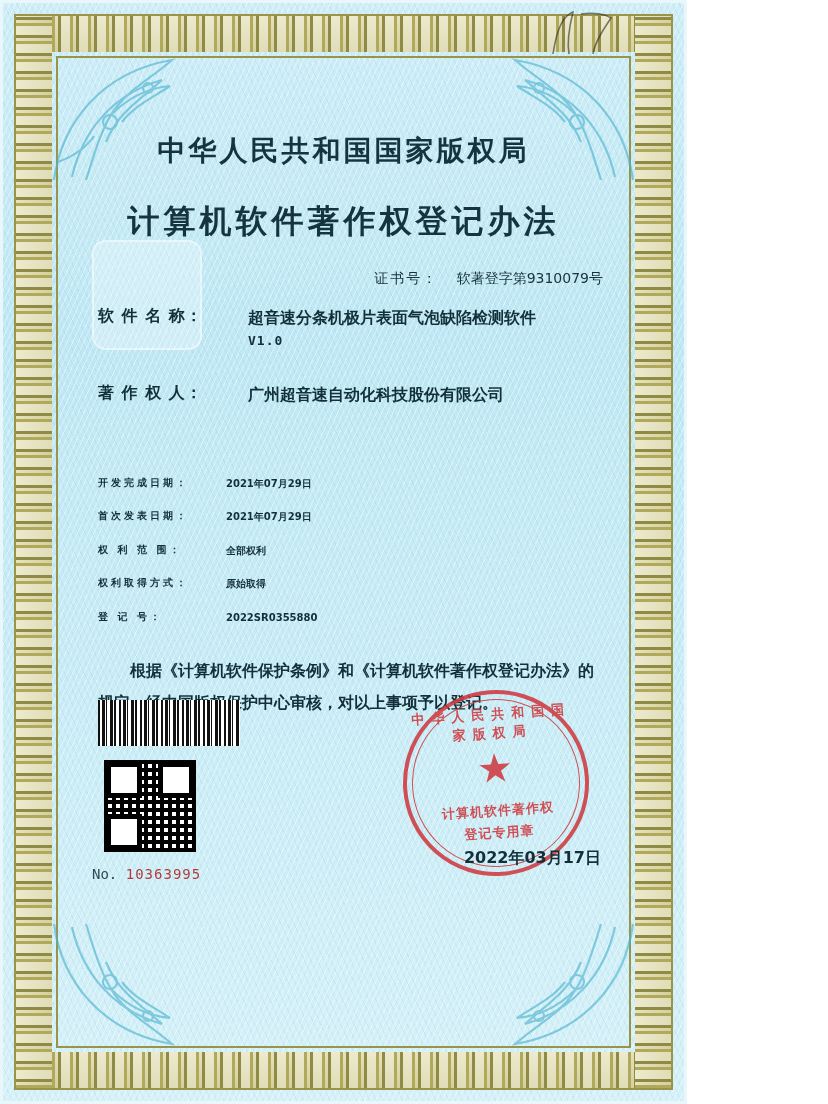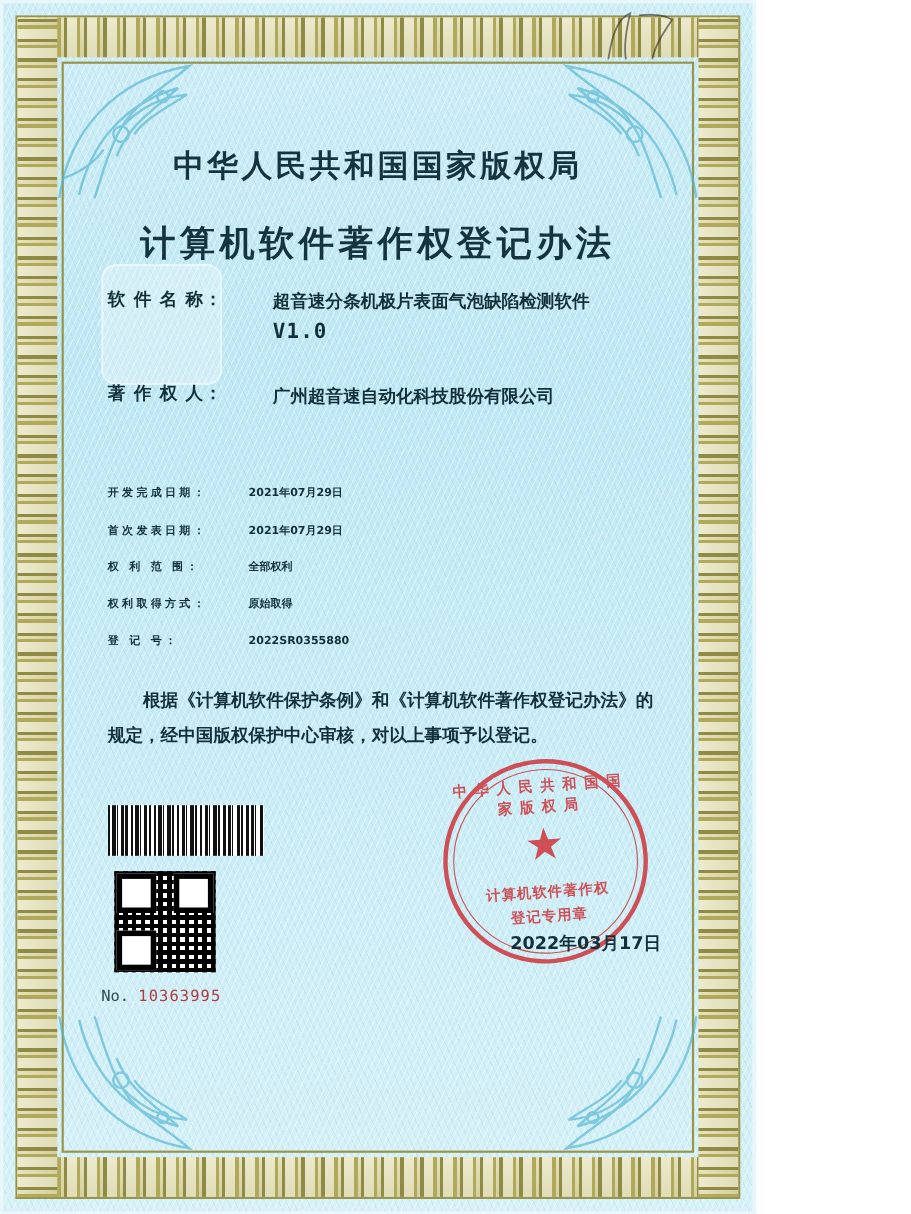--- a/index.html
+++ b/index.html
@@ -153,21 +153,21 @@
   }
   .field-row .lbl.tight { letter-spacing: 1px; }
   .field-row .val {
     flex: 1;
     font-weight: bold;
     line-height: 1.55;
   }
   .field-row .val .ver {
     display: block;
     font-family: "DejaVu Sans Mono", monospace;
-    font-size: 19px;
+    font-size: 13px;
     letter-spacing: 1px;
   }
 
   .gap-lg { height: 44px; }
   .gap-md { height: 26px; }
 
   .small-fields .field-row { margin-bottom: 18px; font-size: 10px; }
   .small-fields .field-row .lbl { width: 128px; flex: 0 0 128px; letter-spacing: 3px; }
   .small-fields .field-row .val { font-family: "DejaVu Sans", sans-serif; }
 
@@ -182,21 +182,20 @@
   }
   .statement p { margin: 0; }
   .statement .indent { text-indent: 32px; }
 
   
   .codes {
     position: absolute;
     left: 86px;
     top: 700px;
     width: 200px;
-    margin-top: 32px;
   }
   .barcode {
     width: 142px;
     height: 46px;
     margin-left: 12px;
     background:
       repeating-linear-gradient(90deg,
         #111 0px, #111 2px, #fff 2px, #fff 4px,
         #111 4px, #111 7px, #fff 7px, #fff 8px,
         #111 8px, #111 9px, #fff 9px, #fff 12px,
@@ -382,20 +381,24 @@
     </g>
   </svg>
 
   <div class="watermark"></div>
 
   <div class="content">
 
     <div class="title-main">中华人民共和国国家版权局</div>
     <div class="title-sub">计算机软件著作权登记办法</div>
 
+    <div class="cert-no">
+      <span class="label">证书号：</span>
+      <span class="value">软著登字第9310079号</span>
+    </div>
 
     <div class="field-block">
       <div class="field-row">
         <div class="lbl tight">软 件 名 称：</div>
         <div class="val">
           <span>超音速分条机极片表面气泡缺陷检测软件</span>
           <span class="ver">V1.0</span>
         </div>
       </div>
 

